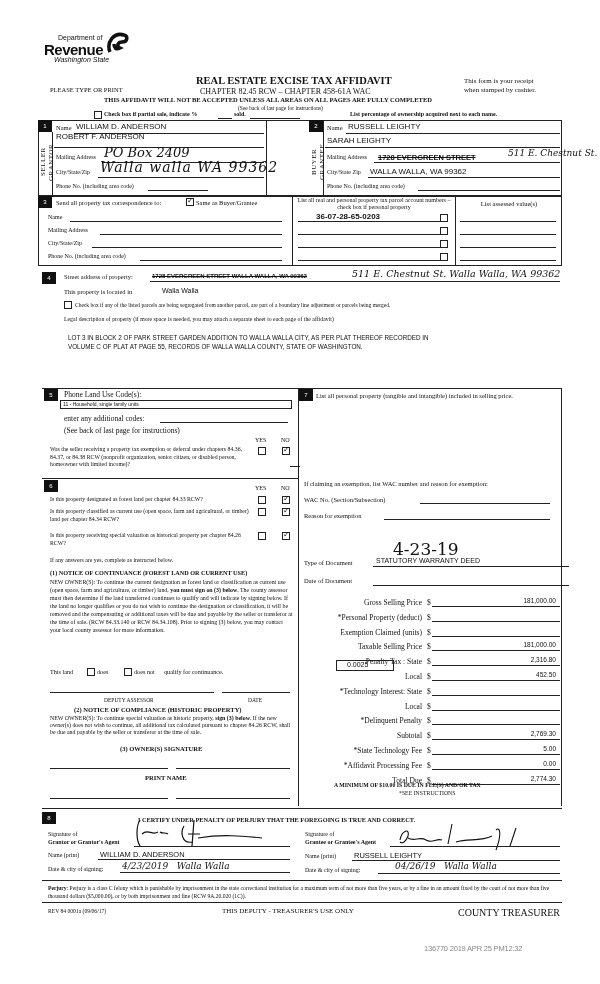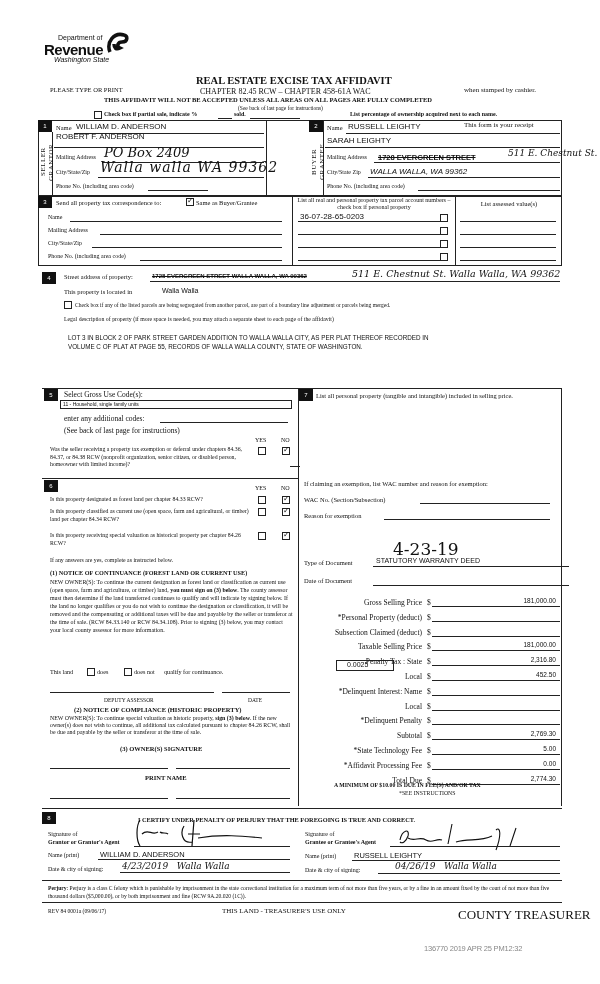--- a/index.html
+++ b/index.html
@@ -28,21 +28,21 @@
   <div class="abs sans" style="left:18px;top:2px;font-size:7px;">Department of</div>
   <div class="abs sans bold" style="left:4px;top:9px;font-size:15px;letter-spacing:-0.5px;">Revenue</div>
   <div class="abs sans" style="left:14px;top:24px;font-size:7px;font-style:italic;">Washington State</div>
   <svg class="abs" style="left:66px;top:0px;" width="24" height="24" viewBox="0 0 24 24">
     <path d="M4 20 C0 10 8 0 18 3 C22 4 22 10 16 10 C12 10 10 14 14 16 C10 18 8 16 8 12" fill="none" stroke="#111" stroke-width="3.5"></path>
   </svg>
 </div>
 <div class="abs" style="left:50px;top:86px;font-size:6.5px;">PLEASE TYPE OR PRINT</div>
 <div class="abs bold" style="left:196px;top:75px;font-size:10.5px;">REAL ESTATE EXCISE TAX AFFIDAVIT</div>
 <div class="abs" style="left:200px;top:87px;font-size:8px;">CHAPTER 82.45 RCW – CHAPTER 458-61A WAC</div>
-<div class="abs" style="left:464px;top:77px;font-size:7px;margin-top:44px;">This form is your receipt</div>
+<div class="abs" style="left:464px;top:77px;font-size:7px;">This form is your receipt</div>
 <div class="abs" style="left:464px;top:86px;font-size:7px;">when stamped by cashier.</div>
 <div class="abs bold" style="left:104px;top:96px;font-size:6.5px;">THIS AFFIDAVIT WILL NOT BE ACCEPTED UNLESS ALL AREAS ON ALL PAGES ARE FULLY COMPLETED</div>
 <div class="abs" style="left:238px;top:105px;font-size:5.5px;">(See back of last page for instructions)</div>
 <div class="cb" style="left:94px;top:111px;"></div>
 <div class="abs bold" style="left:104px;top:111px;font-size:6px;">Check box if partial sale, indicate %</div>
 <div class="line" style="left:218px;top:118px;width:14px;"></div>
 <div class="abs bold" style="left:234px;top:111px;font-size:6px;">sold.</div>
 <div class="line" style="left:250px;top:118px;width:50px;"></div>
 <div class="abs bold" style="left:350px;top:111px;font-size:6px;">List percentage of ownership acquired next to each name.</div>
 
@@ -72,21 +72,21 @@
 <div class="abs" style="left:327px;top:124px;font-size:6.5px;">Name</div>
 <div class="abs field" style="left:348px;top:122px;">RUSSELL LEIGHTY</div>
 <div class="line" style="left:346px;top:133px;width:214px;"></div>
 <div class="abs field" style="left:327px;top:136px;">SARAH LEIGHTY</div>
 <div class="line" style="left:325px;top:147px;width:235px;"></div>
 <div class="abs" style="left:327px;top:154px;font-size:6px;">Mailing Address</div>
 <div class="abs field strike" style="left:378px;top:153px;font-size:7.5px;">1728 EVERGREEN STREET</div>
 <div class="abs hand" style="left:508px;top:148px;font-size:9px;white-space:nowrap;">511 E. Chestnut St.</div>
 <div class="line" style="left:374px;top:162px;width:186px;"></div>
 <div class="abs" style="left:327px;top:169px;font-size:6px;">City/State Zip</div>
-<div class="abs field" style="left:370px;top:167px;font-style:italic;">WALLA WALLA, WA  99362</div>
+<div class="abs field" style="left:370px;top:167px;">WALLA WALLA, WA  99362</div>
 <div class="line" style="left:368px;top:177px;width:192px;"></div>
 <div class="abs" style="left:327px;top:183px;font-size:6px;">Phone No. (including area code)</div>
 <div class="line" style="left:418px;top:190px;width:142px;"></div>
 
 <div class="box" style="left:38px;top:196px;width:524px;height:70px;"></div>
 <div class="abs" style="left:292px;top:196px;width:1px;height:70px;background:#222;"></div>
 <div class="abs" style="left:455px;top:196px;width:1px;height:70px;background:#222;"></div>
 <div class="num" style="left:38px;top:196px;">3</div>
 <div class="abs" style="left:56px;top:199px;font-size:6.5px;">Send all property tax correspondence to:</div>
 <div class="cb checked" style="left:186px;top:198px;"></div>
@@ -96,21 +96,21 @@
 
 <div class="abs" style="left:48px;top:214px;font-size:6px;">Name</div>
 <div class="line" style="left:70px;top:221px;width:212px;"></div>
 <div class="abs" style="left:48px;top:227px;font-size:6px;">Mailing Address</div>
 <div class="line" style="left:100px;top:234px;width:182px;"></div>
 <div class="abs" style="left:48px;top:240px;font-size:6px;">City/State/Zip</div>
 <div class="line" style="left:92px;top:247px;width:190px;"></div>
 <div class="abs" style="left:48px;top:253px;font-size:6px;">Phone No. (including area code)</div>
 <div class="line" style="left:140px;top:260px;width:142px;"></div>
 
-<div class="abs field" style="left:300px;top:212px;">36-07-28-65-0203</div>
+<div class="abs field" style="left:316px;top:212px;font-weight:bold;">36-07-28-65-0203</div>
 <div class="line" style="left:298px;top:221px;width:142px;"></div>
 <div class="cb" style="left:440px;top:214px;"></div>
 <div class="line" style="left:460px;top:221px;width:96px;"></div>
 <div class="line" style="left:298px;top:234px;width:142px;"></div>
 <div class="cb" style="left:440px;top:227px;"></div>
 <div class="line" style="left:460px;top:234px;width:96px;"></div>
 <div class="line" style="left:298px;top:247px;width:142px;"></div>
 <div class="cb" style="left:440px;top:240px;"></div>
 <div class="line" style="left:460px;top:247px;width:96px;"></div>
 <div class="line" style="left:298px;top:260px;width:142px;"></div>
@@ -128,21 +128,21 @@
 <div class="abs" style="left:75px;top:302px;font-size:5.5px;">Check box if any of the listed parcels are being segregated from another parcel, are part of a boundary line adjustment or parcels being merged.</div>
 <div class="abs" style="left:64px;top:316px;font-size:5.8px;">Legal description of property (if more space is needed, you may attach a separate sheet to each page of the affidavit)</div>
 <div class="abs sans" style="left:68px;top:334px;font-size:6.3px;">LOT 3 IN BLOCK 2 OF PARK STREET GARDEN ADDITION TO WALLA WALLA CITY, AS PER PLAT THEREOF RECORDED IN</div>
 <div class="abs sans" style="left:68px;top:343px;font-size:6.3px;">VOLUME C OF PLAT AT PAGE 55, RECORDS OF WALLA WALLA COUNTY, STATE OF WASHINGTON.</div>
 
 <div class="abs" style="left:42px;top:388px;width:520px;height:1px;background:#222;"></div>
 <div class="abs" style="left:298px;top:388px;width:1px;height:418px;background:#222;"></div>
 <div class="abs" style="left:561px;top:388px;width:1px;height:418px;background:#222;"></div>
 
 <div class="num" style="left:44px;top:389px;">5</div>
-<div class="abs" style="left:64px;top:390px;font-size:7.5px;">Select Gross Use Code(s):</div>
+<div class="abs" style="left:64px;top:390px;font-size:7.5px;">Phone Land Use Code(s):</div>
 <div class="box" style="left:60px;top:400px;width:232px;height:9px;"></div>
 <div class="abs sans" style="left:63px;top:401px;font-size:5px;">11 - Household, single family units</div>
 <div class="abs" style="left:64px;top:414px;font-size:7.5px;">enter any additional codes:</div>
 <div class="line" style="left:160px;top:422px;width:128px;"></div>
 <div class="abs" style="left:64px;top:426px;font-size:7.5px;">(See back of last page for instructions)</div>
 <div class="abs" style="left:255px;top:437px;font-size:6px;">YES</div>
 <div class="abs" style="left:281px;top:437px;font-size:6px;">NO</div>
 <div class="abs" style="left:50px;top:446px;width:200px;font-size:5.8px;line-height:7.5px;">Was the seller receiving a property tax exemption or deferral under chapters 84.36, 84.37, or 84.38 RCW (nonprofit organization, senior citizen, or disabled person, homeowner with limited income)?</div>
 <div class="cb" style="left:258px;top:447px;"></div>
 <div class="cb checked" style="left:282px;top:447px;"></div>
@@ -205,37 +205,37 @@
 
 <div id="amounts">
     <div class="amount-label" style="left: 282px; top: 598px;">Gross Selling Price</div>
     <div class="abs" style="left: 427px; top: 598px; font-size: 7.5px;">$</div>
     <div class="line" style="left: 432px; top: 606px; width: 128px;"></div>
     <div class="amount-val" style="left: 456px; top: 597px;">181,000.00</div>
     <div class="amount-label" style="left: 282px; top: 612.8px;">*Personal Property (deduct)</div>
     <div class="abs" style="left: 427px; top: 612.8px; font-size: 7.5px;">$</div>
     <div class="line" style="left: 432px; top: 620.8px; width: 128px;"></div>
     <div class="amount-val" style="left: 456px; top: 611.8px;"></div>
-    <div class="amount-label" style="left: 282px; top: 627.6px;">Subsection Claimed (deduct)</div>
+    <div class="amount-label" style="left: 282px; top: 627.6px;">Exemption Claimed (units)</div>
     <div class="abs" style="left: 427px; top: 627.6px; font-size: 7.5px;">$</div>
     <div class="line" style="left: 432px; top: 635.6px; width: 128px;"></div>
     <div class="amount-val" style="left: 456px; top: 626.6px;"></div>
     <div class="amount-label" style="left: 282px; top: 642.4px;">Taxable Selling Price</div>
     <div class="abs" style="left: 427px; top: 642.4px; font-size: 7.5px;">$</div>
     <div class="line" style="left: 432px; top: 650.4px; width: 128px;"></div>
     <div class="amount-val" style="left: 456px; top: 641.4px;">181,000.00</div>
     <div class="amount-label" style="left: 282px; top: 657.2px;">Penalty Tax : State</div>
     <div class="abs" style="left: 427px; top: 657.2px; font-size: 7.5px;">$</div>
     <div class="line" style="left: 432px; top: 665.2px; width: 128px;"></div>
     <div class="amount-val" style="left: 456px; top: 656.2px;">2,316.80</div>
     <div class="amount-label" style="left: 282px; top: 672px;">Local</div>
     <div class="abs" style="left: 427px; top: 672px; font-size: 7.5px;">$</div>
     <div class="line" style="left: 432px; top: 680px; width: 128px;"></div>
     <div class="amount-val" style="left: 456px; top: 671px;">452.50</div>
-    <div class="amount-label" style="left: 282px; top: 686.8px;">*Delinquent Interest: Name</div>
+    <div class="amount-label" style="left: 282px; top: 686.8px;">*Technology Interest: State</div>
     <div class="abs" style="left: 427px; top: 686.8px; font-size: 7.5px;">$</div>
     <div class="line" style="left: 432px; top: 694.8px; width: 128px;"></div>
     <div class="amount-val" style="left: 456px; top: 685.8px;"></div>
     <div class="amount-label" style="left: 282px; top: 701.6px;">Local</div>
     <div class="abs" style="left: 427px; top: 701.6px; font-size: 7.5px;">$</div>
     <div class="line" style="left: 432px; top: 709.6px; width: 128px;"></div>
     <div class="amount-val" style="left: 456px; top: 700.6px;"></div>
     <div class="amount-label" style="left: 282px; top: 716.4px;">*Delinquent Penalty</div>
     <div class="abs" style="left: 427px; top: 716.4px; font-size: 7.5px;">$</div>
     <div class="line" style="left: 432px; top: 724.4px; width: 128px;"></div>
@@ -291,15 +291,15 @@
 <div class="abs" style="left:305px;top:867px;font-size:6px;">Date &amp; city of signing:</div>
 <div class="abs hand" style="left:395px;top:861px;font-size:9px;white-space:pre;">04/26/19   Walla Walla</div>
 <div class="line" style="left:378px;top:873px;width:182px;"></div>
 
 <div class="abs" style="left:42px;top:880px;width:520px;height:1px;background:#222;"></div>
 <div class="abs" style="left:48px;top:884px;width:512px;font-size:5.6px;line-height:8px;">
   <b>Perjury</b><span>: Perjury is a class C felony which is punishable by imprisonment in the state correctional institution for a maximum term of not more than five years, or by a fine in an amount fixed by the court of not more than five thousand dollars ($5,000.00), or by both imprisonment and fine (RCW 9A.20.020 (1C)).</span>
 </div>
 <div class="abs" style="left:42px;top:902px;width:520px;height:1px;background:#222;"></div>
 <div class="abs" style="left:48px;top:908px;font-size:5.6px;">REV 84 0001a (09/06/17)</div>
-<div class="abs" style="left:222px;top:907px;font-size:7px;">THIS LAND - TREASURER'S USE ONLY</div>
-<div class="abs" style="left:458px;top:907px;font-size:13px;">COUNTY TREASURER</div>
+<div class="abs" style="left:222px;top:907px;font-size:7px;">THIS DEPUTY - TREASURER'S USE ONLY</div>
+<div class="abs" style="left:458px;top:907px;font-size:10px;">COUNTY TREASURER</div>
 <div class="abs sans" style="left:424px;top:944px;font-size:7.5px;color:#888;letter-spacing:-0.2px;">136770 2019 APR 25 PM12:32</div>
 
 </body></html>

